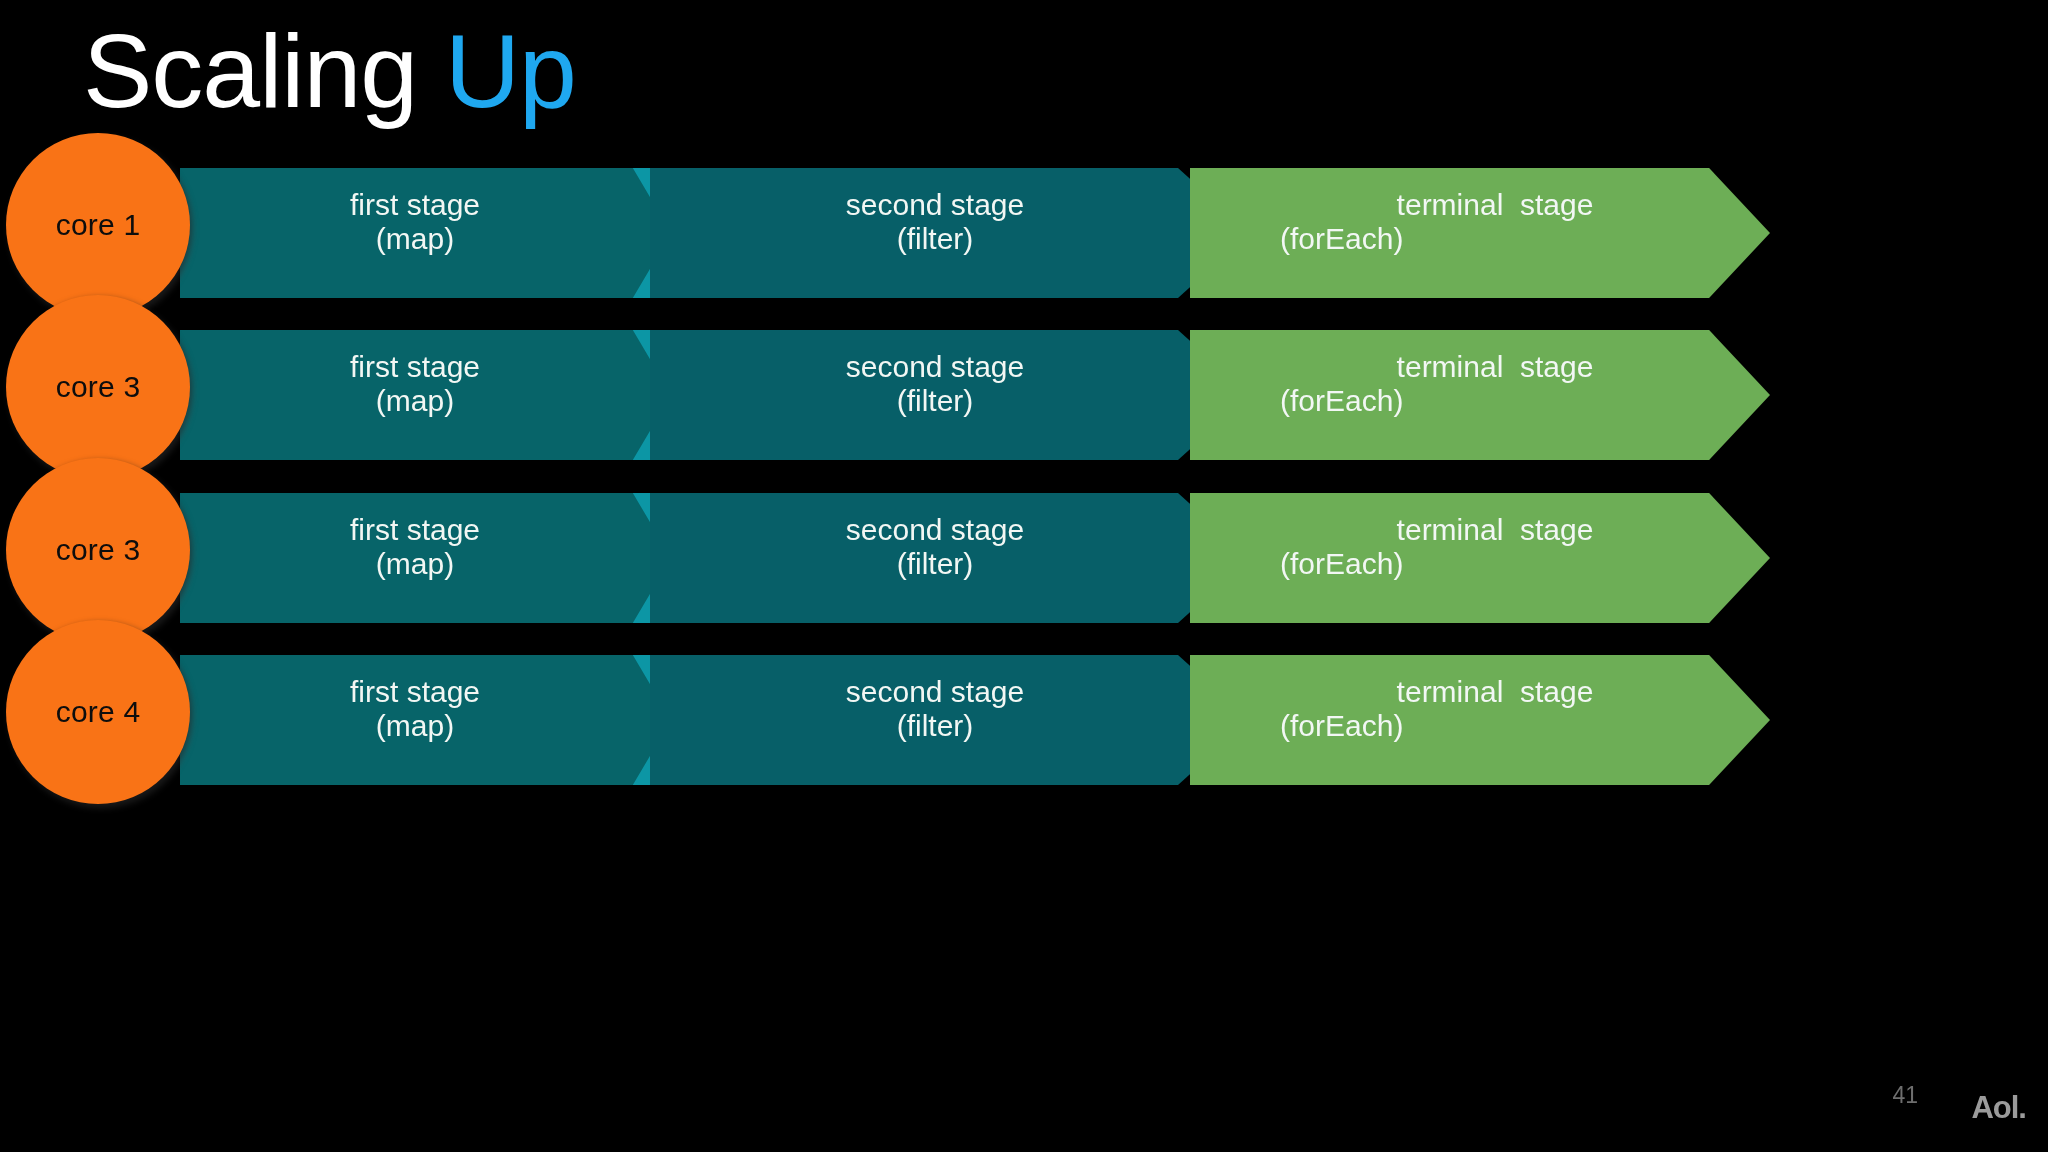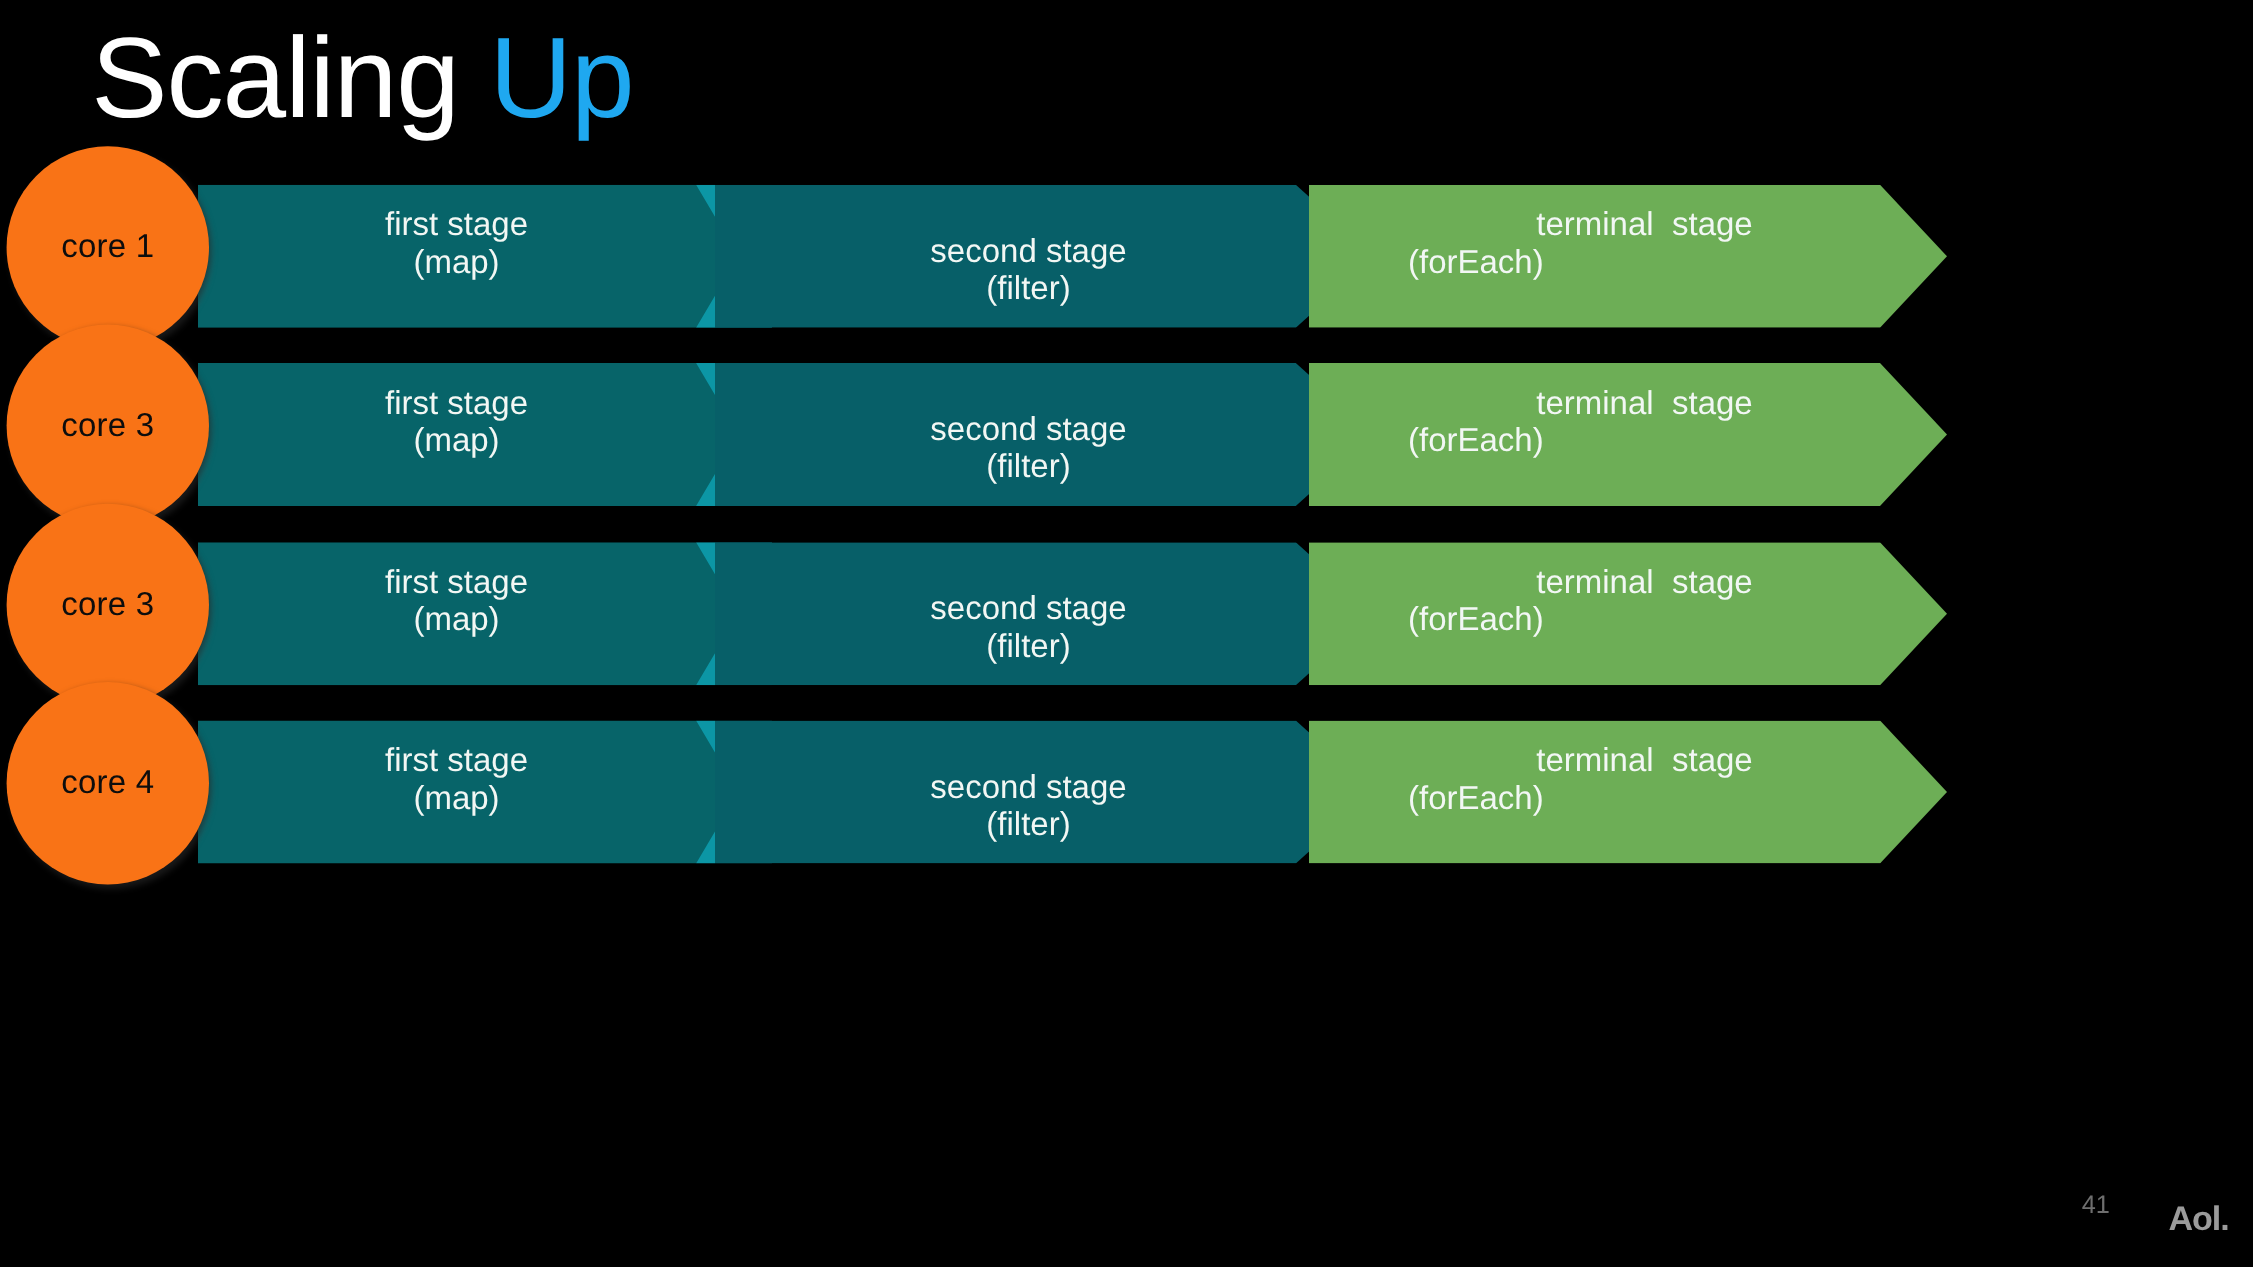--- a/index.html
+++ b/index.html
@@ -57,21 +57,21 @@
     clip-path: polygon(0 0, 89.5% 0, 100% 50%, 89.5% 100%, 0 100%);
   }
 
   .seg-label{
     position:absolute; top:0; height:108px;
     display:flex; flex-direction:column; align-items:center; justify-content:center;
     color:#F2F7F4; font-size:30px; line-height:1.15; white-space:pre;
     z-index:5; pointer-events:none;
   }
   .lbl-first{left:0px; width:470px;}
-  .lbl-second{left:560px; width:390px;margin-top:24px;}
+  .lbl-second{left:560px; width:390px;}
   .lbl-terminal{left:1010px; width:560px; align-items:flex-start; padding-left:90px; box-sizing:border-box;}
   .lbl-terminal .l1{align-self:center; margin-left:-40px;}
   .lbl-terminal .l2{align-self:flex-start;}
 
   
   .page-num{
     position:absolute; right:130px; bottom:43px;
     color:#6E6E6E; font-size:23px;
   }
   .brand{

